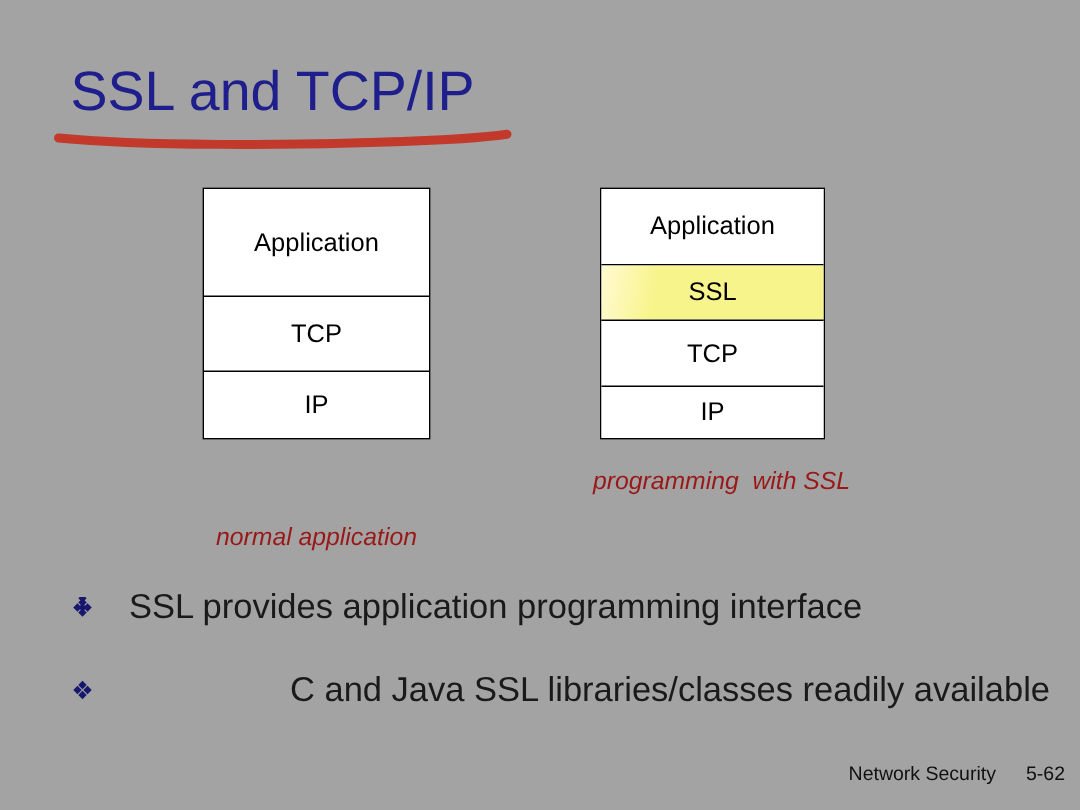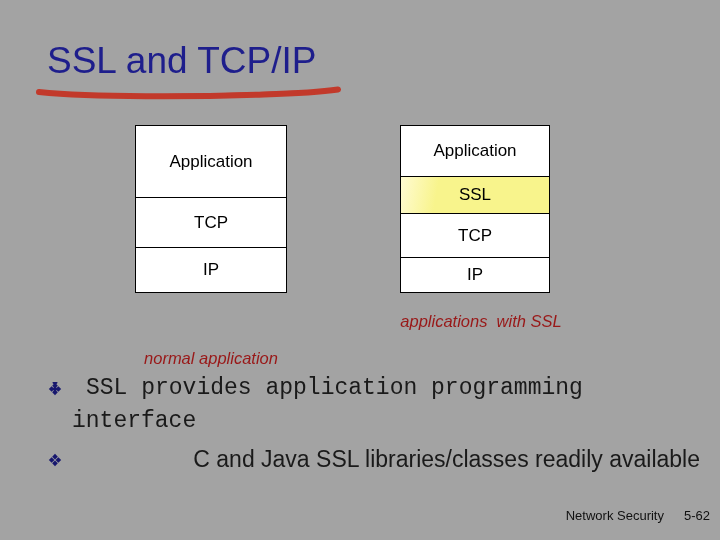--- a/index.html
+++ b/index.html
@@ -51,21 +51,21 @@
   .caption{
     position:absolute;top:312px;
     font-size:16.5px;font-style:italic;
     color:#991818;text-align:center;
     white-space:pre;
   }
   .caption.left{left:111px;width:200px;margin-top:37px;}
   .caption.right{left:385px;width:192px;}
   
   .bullet{position:absolute;left:0;width:700px;}
-  .bullet.b1{top:372px;font-family:Liberation Mono, monospace;}
+  .bullet.b1{top:388px;}
   .bullet.b2{top:443px;text-align:right;}
   .bullet-marker{position:absolute;left:48px;top:10px;width:14px;height:14px;}
   .bullet-text{
     margin-left:72px;
     font-size:23px;line-height:32.5px;
     color:#1a1a1a;
   }
   .bullet-text .ln-indent-sm{text-indent:14px;}
   .bullet-text .ln-indent-md{text-indent:20px;}
   
@@ -108,21 +108,21 @@
     </div>
     <div class="layer">
       <span>TCP</span>
     </div>
     <div class="layer">
       <span>IP</span>
     </div>
   </div>
 
   <div class="caption left">normal application</div>
-  <div class="caption right">applications  with SSL</div>
+  <div class="caption right">programming  with SSL</div>
 
   <div class="bullet b1">
     <svg class="bullet-marker" viewBox="0 0 100 100">
       <g fill="#17176e">
         <rect x="36" y="-8" width="28" height="28" transform="rotate(45 50 6)"></rect>
         <rect x="36" y="36" width="28" height="28" transform="rotate(45 50 50) translate(0 0)"></rect>
         <polygon points="6,50 26,30 46,50 26,70"></polygon>
         <polygon points="54,50 74,30 94,50 74,70"></polygon>
         <polygon points="30,26 50,6 70,26 50,46"></polygon>
         <polygon points="30,74 50,54 70,74 50,94"></polygon>

